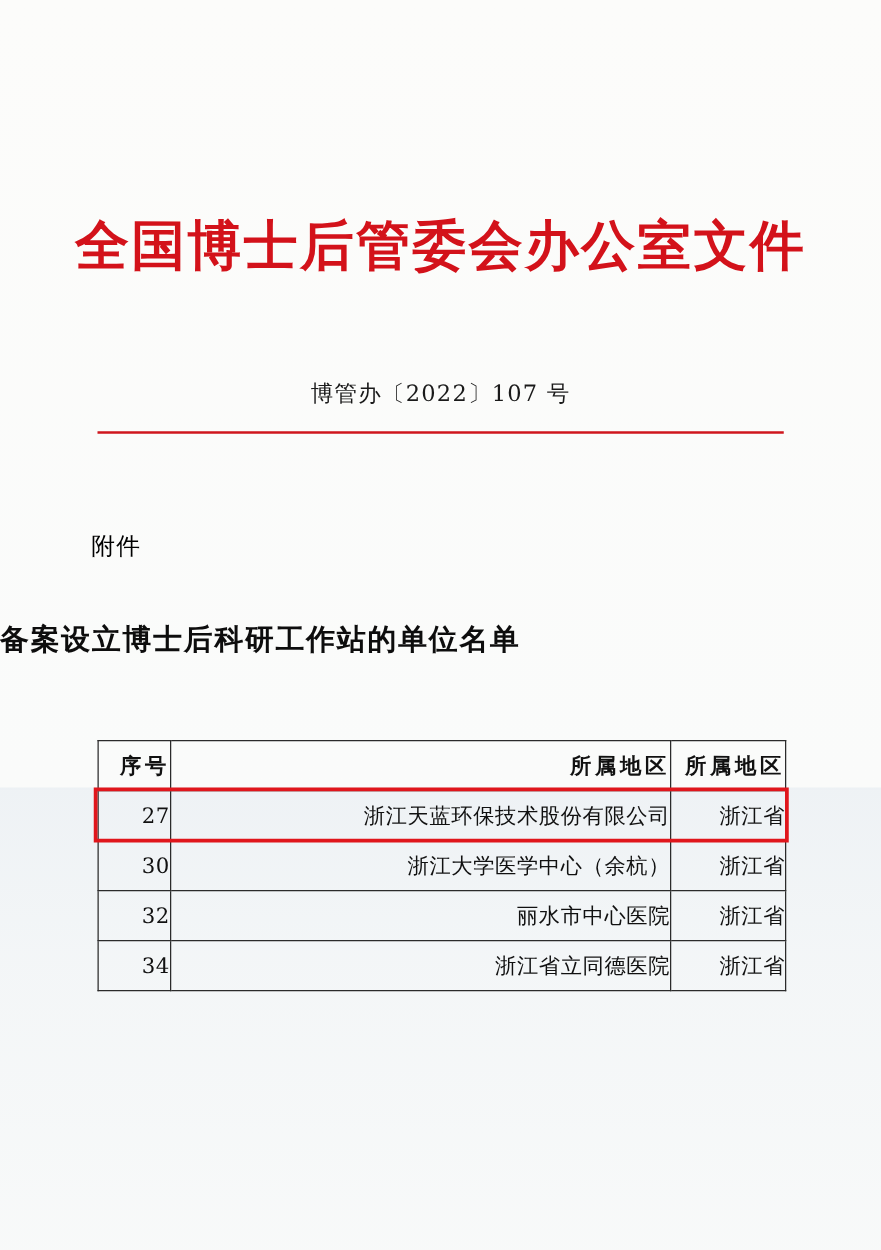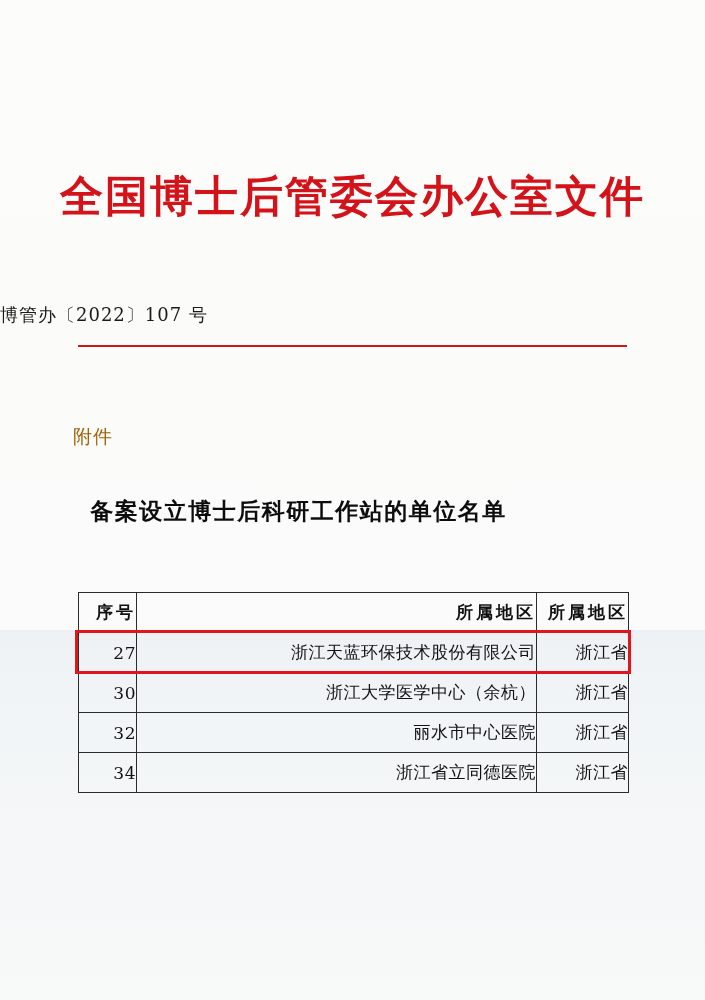--- a/index.html
+++ b/index.html
@@ -51,51 +51,52 @@
     font-size: 43px;
     letter-spacing: 2px;
     white-space: nowrap;
   }
 
   .doc-number {
     position: absolute;
     top: 303px;
     left: 0;
     width: 705px;
+    text-align: center;
     font-size: 18px;
     color: #1a1a1a;
     letter-spacing: 1px;
     font-family: "DejaVu Serif", serif;
   }
 
   .red-rule {
     position: absolute;
     left: 78px;
     top: 345px;
     width: 549px;
     height: 2px;
     background: #cf161d;
   }
 
   .attachment-label {
     position: absolute;
     left: 73px;
     top: 424px;
     font-size: 19px;
-    color: #a16207;
+    color: #000000;
     font-family: "DejaVu Serif", serif;
     letter-spacing: 1px;
   }
 
   .list-title {
     position: absolute;
     top: 496px;
-    left: 12px;
+    left: 0;
     width: 573px;
-    text-align: center;
+    text-align: left;
     font-size: 23px;
     font-weight: bold;
     color: #0d0d0d;
     font-family: "DejaVu Serif", serif;
     letter-spacing: 1.5px;
   }
 
   table.unit-table {
     position: absolute;
     left: 78px;

